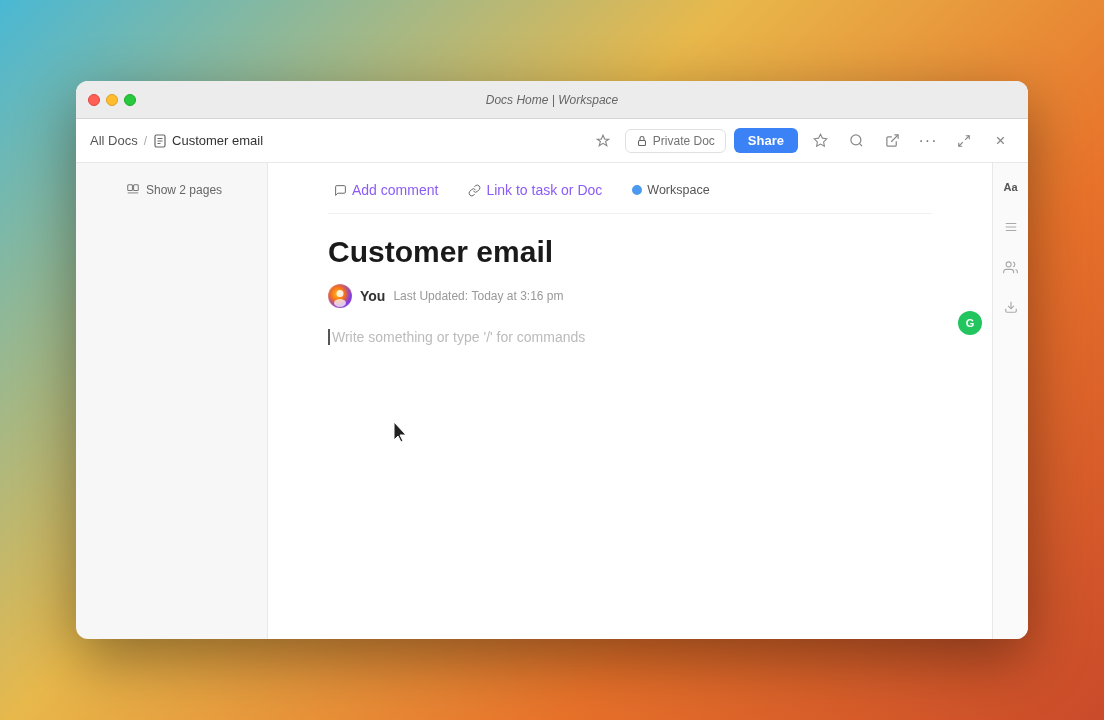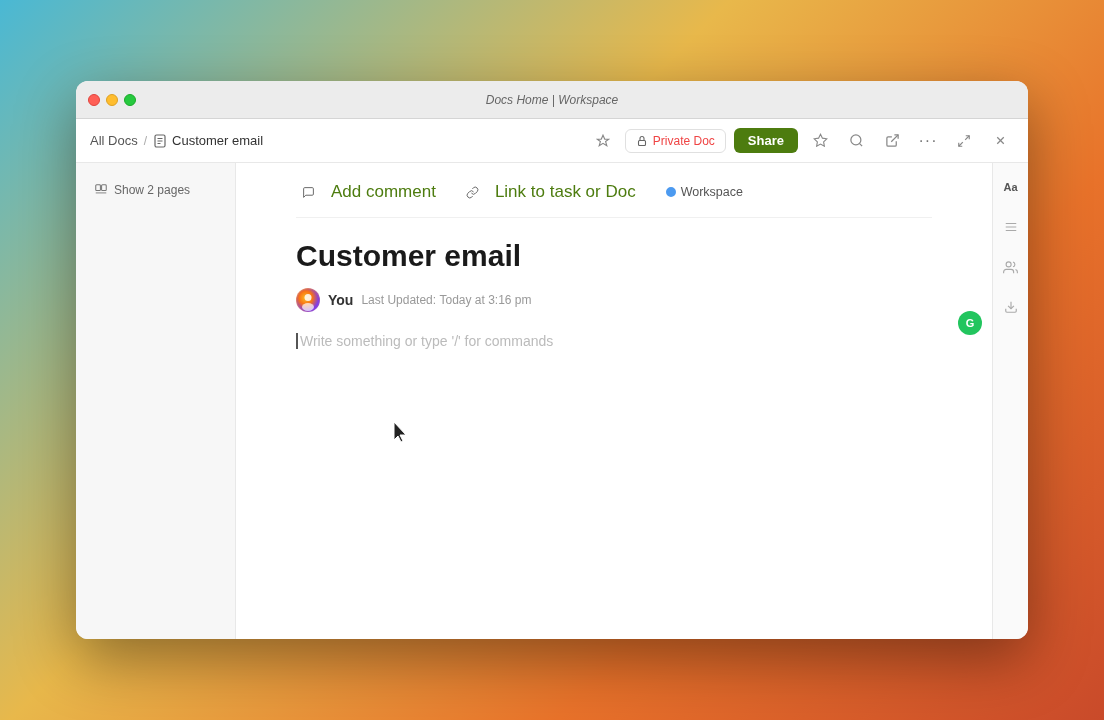--- a/index.html
+++ b/index.html
@@ -111,39 +111,40 @@
     }
     .private-doc-btn {
       display: flex;
       align-items: center;
       gap: 5px;
       padding: 4px 10px;
       border-radius: 6px;
       border: 1px solid #e0e0e0;
       background: #fff;
       font-size: 12px;
-      color: #ef4444;
+      color: #737373;
       cursor: pointer;
       font-weight: 500;
     }
     .share-btn {
       padding: 5px 14px;
-      background: #4d7c0f;
+      background: #3b82f6;
       color: #fff;
       border: none;
       border-radius: 6px;
       font-size: 13px;
       font-weight: 600;
       cursor: pointer;
     }
     
     .main-layout {
       display: flex;
       flex: 1;
       overflow: hidden;
+      margin-left: 32px;
     }
     
     .sidebar {
       width: 160px;
       background: #f7f7f7;
       border-right: 1px solid #e8e8e8;
       padding: 16px 12px;
       flex-shrink: 0;
     }
     .show-pages-btn {
@@ -169,23 +170,23 @@
       display: flex;
       align-items: center;
       gap: 18px;
       padding: 16px 0 12px;
       border-bottom: 1px solid #f0f0f0;
       margin-bottom: 20px;
     }
     .doc-toolbar-btn {
       display: flex;
       align-items: center;
-      gap: 16px;
-      font-size: 17px;
-      color: #4d7c0f;
+      gap: 5px;
+      font-size: 14px;
+      color: #8b5cf6;
       cursor: pointer;
       border: none;
       background: transparent;
       padding: 3px 6px;
       border-radius: 5px;
     }
     .summarize-btn {
       display: flex;
       align-items: center;
       gap: 5px;

